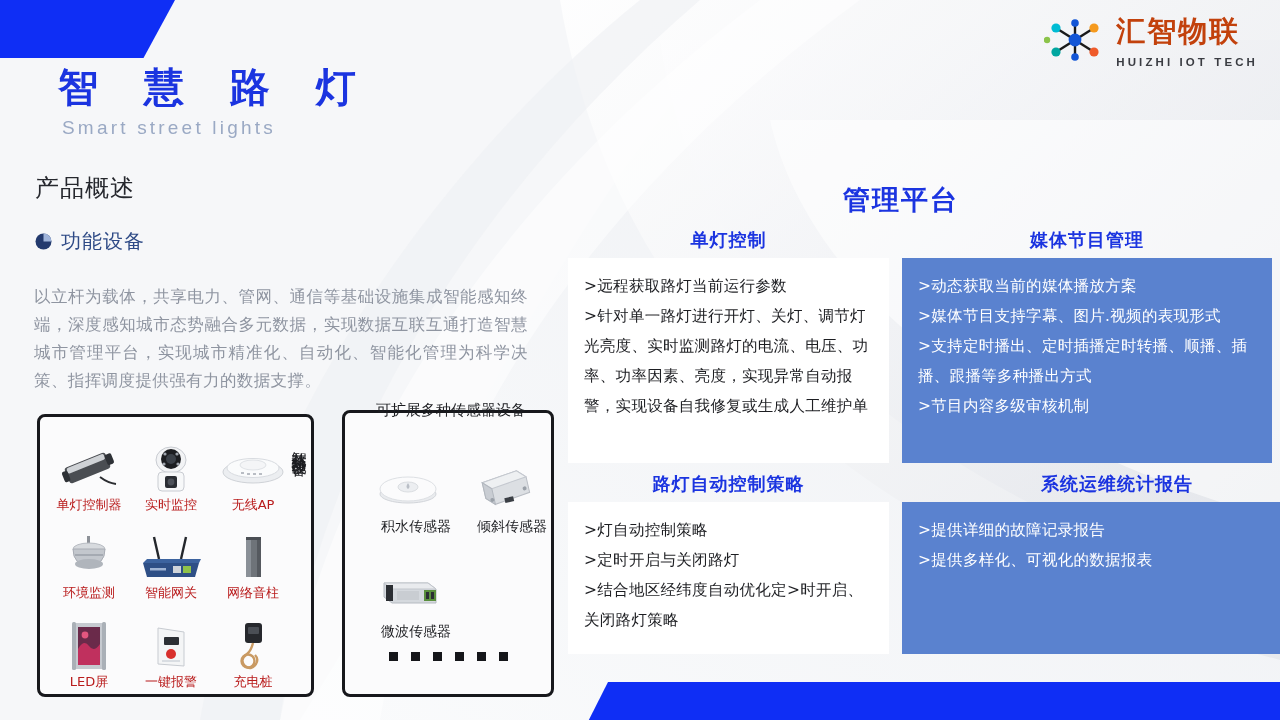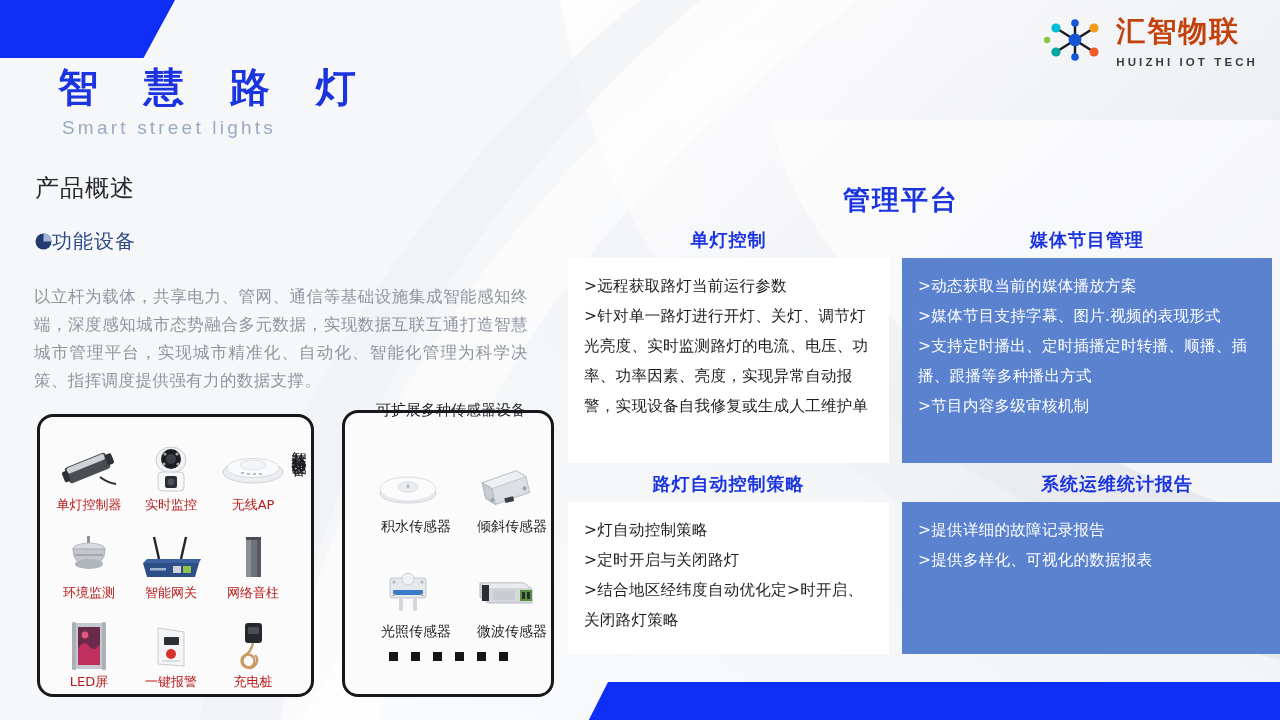--- a/index.html
+++ b/index.html
@@ -54,38 +54,38 @@
   }
 
   
   .sec-heading {
     position:absolute; left:35px; top:172px; z-index:5;
     font-size:24px; color:#26282e; letter-spacing:1px;
     font-family:"DejaVu Sans","Liberation Sans",sans-serif;
   }
   .feat-row {
     position:absolute; left:35px; top:228px; z-index:5;
-    display:flex; align-items:center; 
+    display:flex; align-items:center; gap:9px;
   }
   .feat-label {
     font-size:20px; color:#2e4a86; font-weight:500; letter-spacing:1px;
     font-family:"DejaVu Sans","Liberation Sans",sans-serif;
   }
   .desc {
     position:absolute; left:34px; top:272px; width:494px; z-index:5;
     font-size:16.5px; line-height:28px; color:#8f95a1;
     letter-spacing:0.4px; text-align:justify;
     font-family:"DejaVu Sans","Liberation Sans",sans-serif;
     margin-top:11px;
   }
 
   
   .panel {
     position:absolute; z-index:5;
-    border:3px solid #17181c; border-radius:16px;
+    border:3px solid #17181c; border-radius:8px;
     background:#fbfbfc;
   }
   #panel-devices { left:37px; top:414px; width:277px; height:283px; }
   #panel-sensors { left:342px; top:410px; width:212px; height:287px; }
 
   .dev-grid {
     position:absolute; left:8px; top:8px; width:246px; height:266px;
     display:grid; grid-template-columns:repeat(3,1fr); grid-template-rows:repeat(3,1fr);
   }
   .dev-cell { display:flex; flex-direction:column; align-items:center; justify-content:flex-end; }
@@ -380,38 +380,20 @@
             <path d="M26 20 L26 36 L18 28 L18 12 Z" fill="#c9cdd3" stroke="#b2b7be"></path>
             <circle cx="24" cy="31" r="2" fill="#9aa0a8"></circle>
               <circle cx="58" cy="27" r="2" fill="#9aa0a8"></circle>
             <rect x="36" y="32" width="9" height="5" fill="#3b3f45"></rect>
           </g>
         </svg>
       </div>
       <div class="sen-name">倾斜传感器</div>
     </div>
 
-    <div class="sen-cell">
-      <div class="sen-img">
-        <svg width="70" height="46" viewBox="0 0 70 46">
-          <rect x="17" y="8" width="36" height="20" rx="3" fill="#e6e9ec" stroke="#c4c8ce"></rect>
-          <circle cx="35" cy="9" r="6" fill="#f0f2f4" stroke="#cbcfd4"></circle>
-          <rect x="20" y="20" width="30" height="5" rx="1" fill="#3a78c8"></rect>
-          <g fill="#b4b9c0">
-            <circle cx="21" cy="12" r="1.6"></circle>
-              <circle cx="49" cy="12" r="1.6"></circle>
-            <circle cx="21" cy="25" r="1.6"></circle>
-              <circle cx="49" cy="25" r="1.6"></circle>
-          </g>
-          <rect x="26" y="28" width="4" height="13" rx="1.6" fill="#d3d7dc"></rect>
-          <rect x="40" y="28" width="4" height="13" rx="1.6" fill="#d3d7dc"></rect>
-        </svg>
-      </div>
-      <div class="sen-name">光照传感器</div>
-    </div>
 
     <div class="sen-cell">
       <div class="sen-img">
         <svg width="76" height="40" viewBox="0 0 76 40">
           <path d="M14 10 L58 10 L66 16 L66 30 L22 30 L14 24 Z" fill="#d5d9de" stroke="#b5bac1"></path>
           <path d="M14 10 L58 10 L66 16 L22 16 Z" fill="#e9ebee" stroke="#c2c6cc"></path>
           <rect x="16" y="12" width="7" height="16" fill="#2b2e33"></rect>
           <rect x="27" y="18" width="22" height="9" fill="#c9cdd2"></rect>
           <rect x="54" y="17" width="12" height="11" fill="#5a8f3d"></rect>
           <rect x="56" y="19" width="3" height="7" fill="#2b2e33"></rect>

